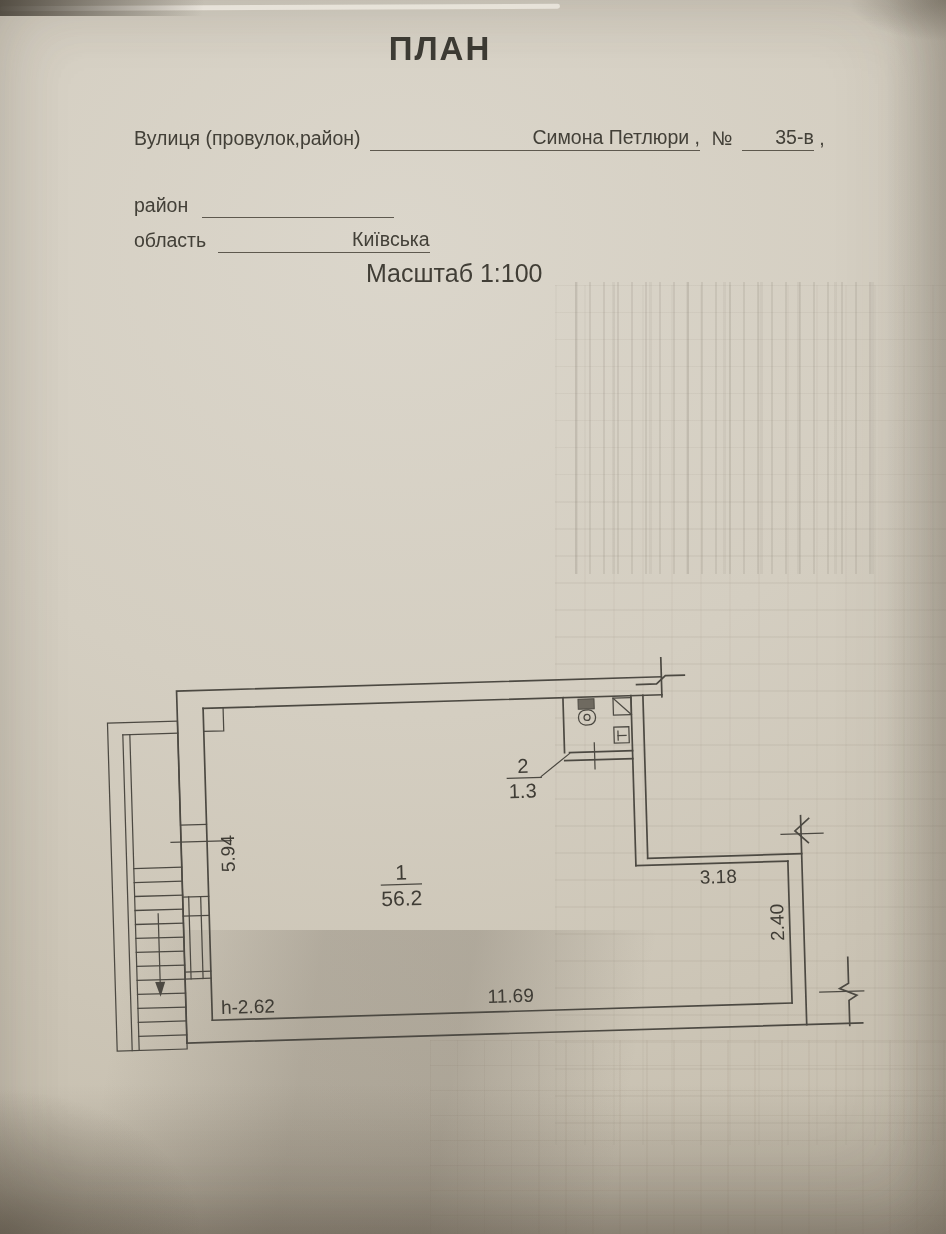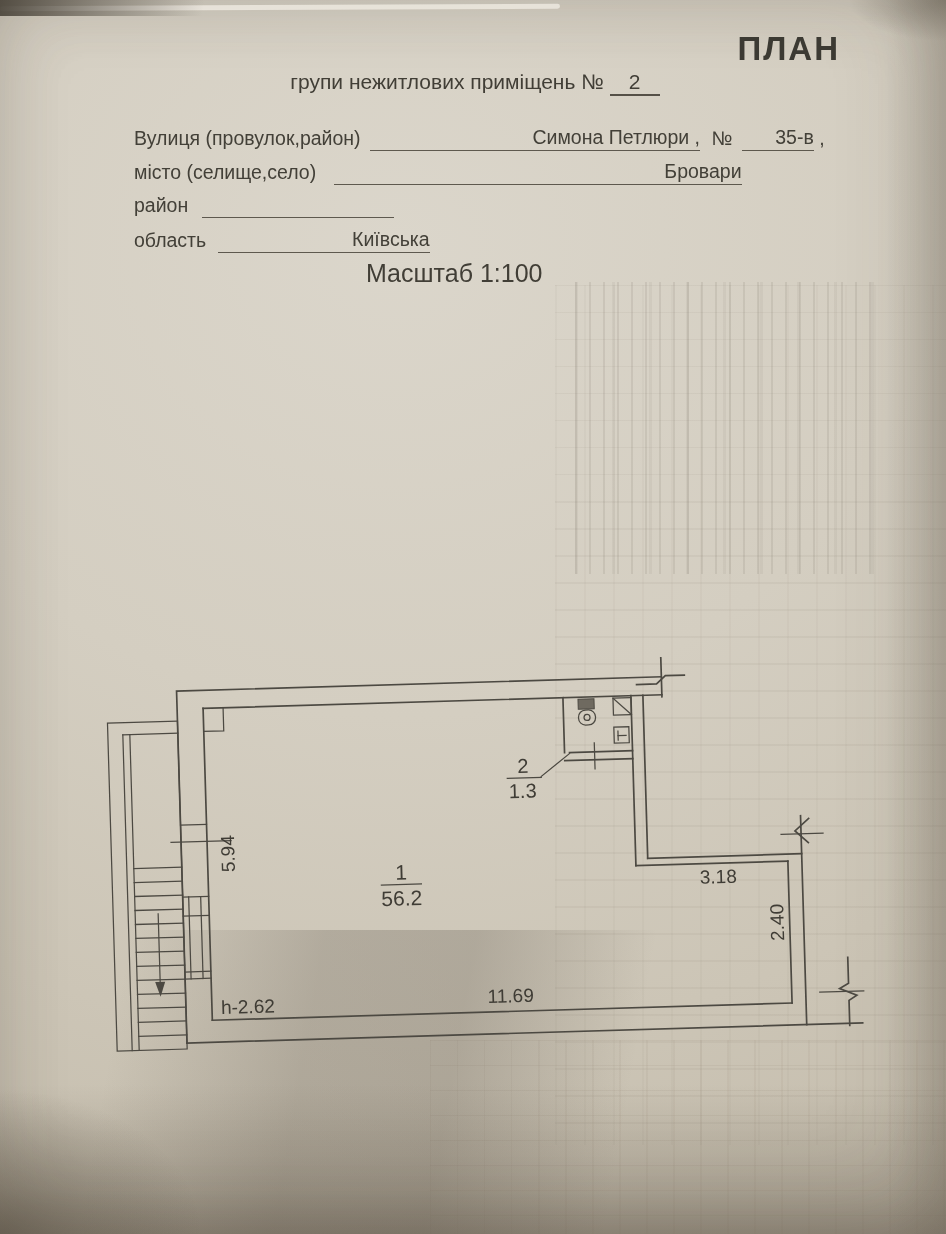--- a/index.html
+++ b/index.html
@@ -36,21 +36,21 @@
   .tex-grid{left:555px;top:285px;right:0;height:860px;opacity:.55;
     background:
       repeating-linear-gradient(to bottom, rgba(120,110,96,.14) 0 1.5px, rgba(120,110,96,0) 1.5px 27px),
       repeating-linear-gradient(to right, rgba(120,110,96,.09) 0 1.5px, rgba(120,110,96,0) 1.5px 29px);}
   .tex-grid2{left:430px;top:1040px;right:0;height:194px;opacity:.6;
     background:
       repeating-linear-gradient(to bottom, rgba(150,135,118,.22) 0 1.5px, rgba(150,135,118,0) 1.5px 25px),
       repeating-linear-gradient(to right, rgba(150,135,118,.18) 0 1.5px, rgba(150,135,118,0) 1.5px 27px);}
 
   .content{position:absolute;inset:0;filter:blur(.3px);color:#45423a;}
-  .doc-title{position:absolute;left:40px;top:30px;width:800px;text-align:right;
+  .doc-title{position:absolute;left:40px;top:30px;width:800px;text-align:center;
     font-size:33px;font-weight:600;letter-spacing:2px;color:#3c3a33;}
   .doc-subtitle{position:absolute;left:40px;top:70px;width:870px;text-align:center;
     font-size:21px;color:#413e36;}
   .num-underline{display:inline-block;min-width:46px;border-bottom:2px solid rgba(62,58,48,.85);
     text-align:center;padding:0 2px;}
   .frow{position:absolute;left:134px;font-size:19.5px;line-height:26px;white-space:nowrap;color:#434038;}
   .lblu{text-underline-offset:4px;text-decoration-thickness:1.5px;}
   .fline{display:inline-block;border-bottom:1.8px solid rgba(62,58,48,.8);
     text-align:right;vertical-align:bottom;line-height:26px;margin-left:4px;}
   .scale-line{position:absolute;left:366px;top:259px;font-size:25px;color:#413e36;}
@@ -73,37 +73,29 @@
 <div class="overlay top-right-dark"></div>
 <div class="overlay shade-diag"></div>
 <div class="overlay shade-bottom"></div>
 <div class="overlay shade-bl"></div>
 <div class="overlay shade-right"></div>
 
 <div class="content">
 
   <div class="doc-title">ПЛАН</div>
 
-  <div class="doc-subtitle">
-    <span>групи нежитлових приміщень №</span>
-    <span class="num-underline">2</span>
-  </div>
 
   <div class="frow" style="top:124px">
     <span class="lblu">Вулиця</span><span> (провулок,район)</span>
     <span class="fline" style="width:330px"><span>Симона Петлюри ,</span></span>
     <span style="margin-left:6px">№</span>
     <span class="fline" style="width:72px"><span>35-в</span></span>
     <span>,</span>
   </div>
 
-  <div class="frow" style="top:158px">
-    <span class="lblu">місто</span><span> (селище,село)</span>
-    <span class="fline" style="width:408px;margin-left:12px"><span>Бровари</span></span>
-  </div>
 
   <div class="frow" style="top:226px">
     <span>область</span>
     <span class="fline" style="width:212px;margin-left:6px"><span>Київська</span></span>
   </div>
 
   <div class="frow" style="top:192px">
     <span>район</span>
     <span class="fline" style="width:192px;margin-left:8px"><span></span></span>
   </div>

